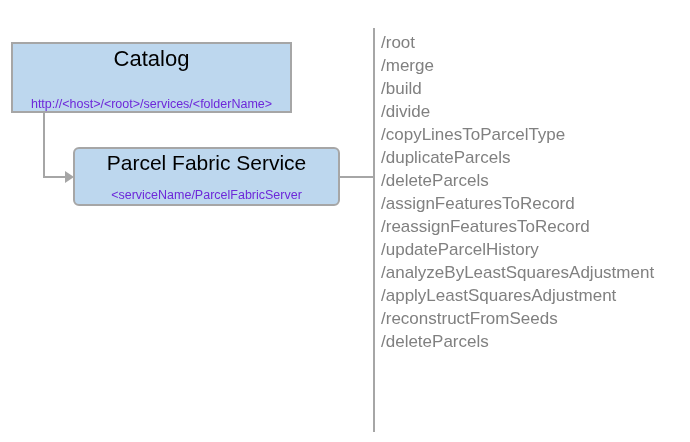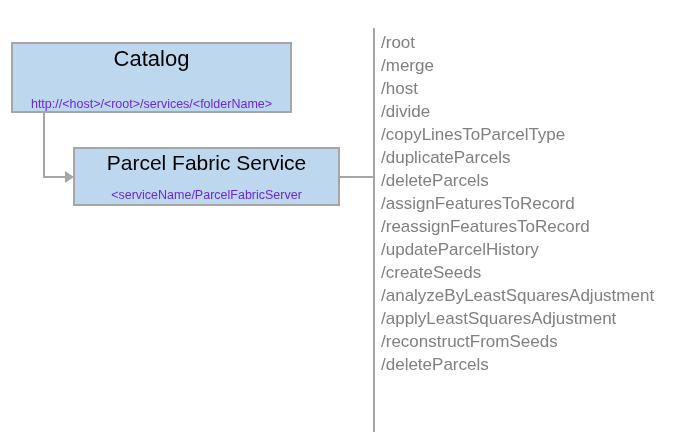--- a/index.html
+++ b/index.html
@@ -60,20 +60,21 @@
     gap: 20px;
   }
   #node-catalog .node-title { margin-top: 2px; }
   #node-catalog .node-sub { margin-top: 5px; }
 
   #node-service {
     left: 73px;
     top: 147px;
     width: 267px;
     height: 59px;
+    border-radius: 6px;
   }
   #node-service .node-title { font-size: 21px; }
   #node-service .node-sub { margin-top: 12px; }
 
   
   .conn {
     position: absolute;
     background: #a6a6a6;
   }
   
@@ -153,28 +154,27 @@
     <div class="node-sub">&lt;serviceName/ParcelFabricServer</div>
   </div>
 
   <div class="conn" id="conn-ops"></div>
 
   <div id="ops-divider"></div>
 
   <ul id="ops-list">
     <li>/root</li>
     <li>/merge</li>
-    <li>/host</li>
+    <li>/build</li>
     <li>/divide</li>
     <li>/copyLinesToParcelType</li>
     <li>/duplicateParcels</li>
     <li>/deleteParcels</li>
     <li>/assignFeaturesToRecord</li>
     <li>/reassignFeaturesToRecord</li>
     <li>/updateParcelHistory</li>
-    <li>/createSeeds</li>
     <li>/analyzeByLeastSquaresAdjustment</li>
     <li>/applyLeastSquaresAdjustment</li>
     <li>/reconstructFromSeeds</li>
     <li>/deleteParcels</li>
   </ul>
 
 </div>
 
 </body></html>

